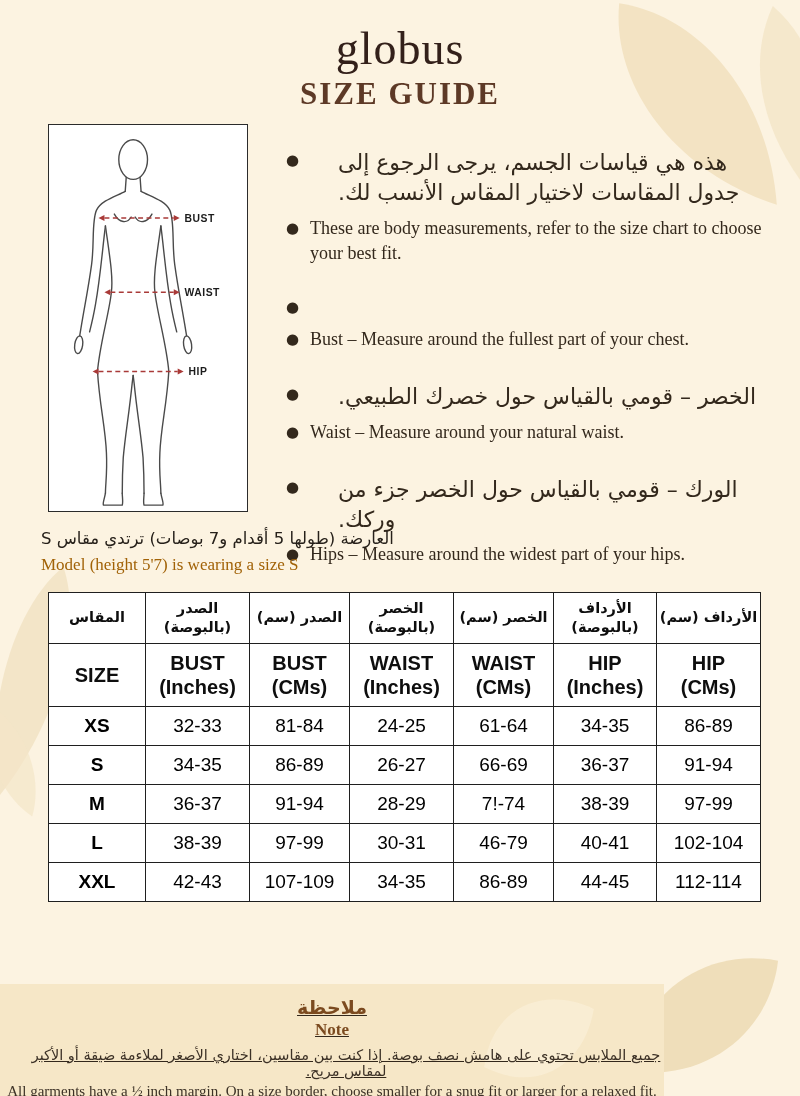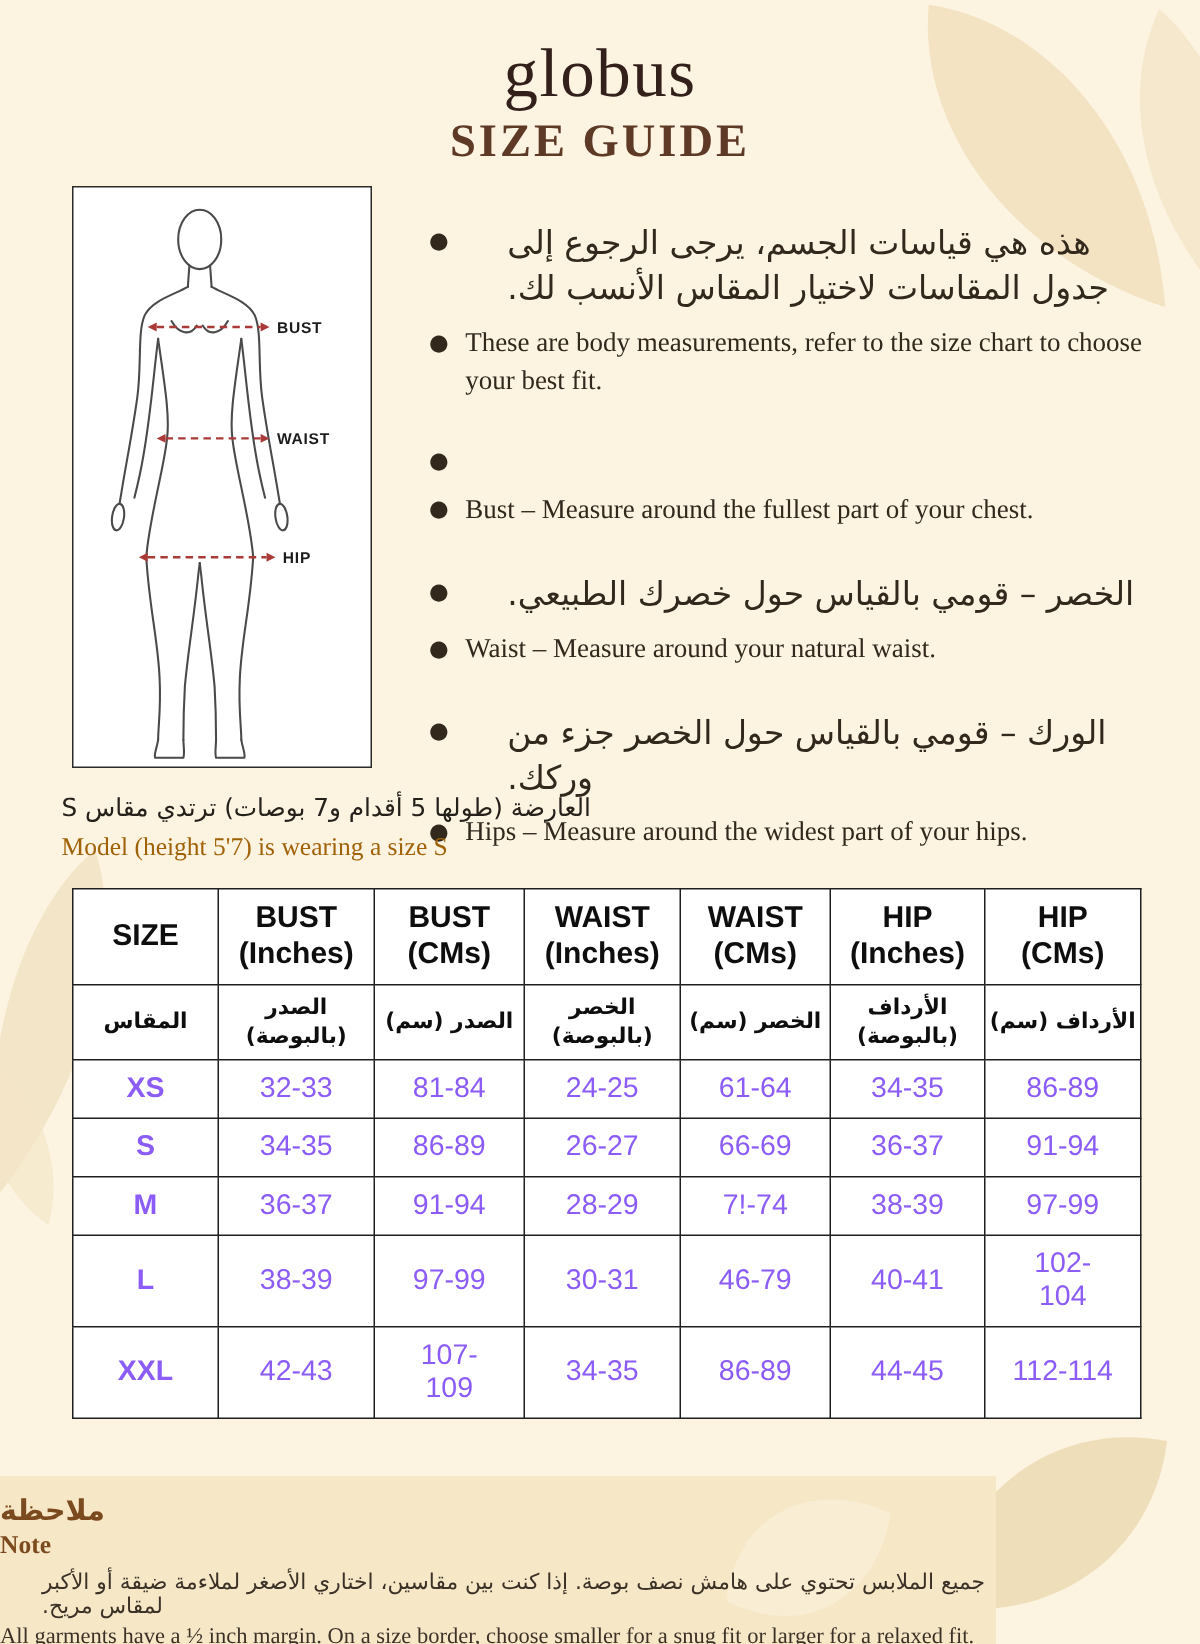--- a/index.html
+++ b/index.html
@@ -63,27 +63,27 @@
   .size-table th.en {
     font-size:20px; font-weight:bold; color:#0e0e0e;
     padding:7px 2px; white-space:pre-line; line-height:1.22;
   }
   .size-table th.ar {
     font-family:"DejaVu Sans", sans-serif; direction:rtl;
     font-size:14.5px; font-weight:bold; color:#0e0e0e;
     padding:6px 2px; white-space:pre-line; line-height:1.3;
   }
   .size-table td {
-    font-size:19px; color:#8b5cf6; padding:8px 18px;
+    font-size:19px; color:#000000; padding:8px 2px;
   }
   .size-table td.size-cell { font-weight:bold; font-size:19px; }
 
   .note-band {
     position:absolute; left:0; top:984px; width:664px; height:112px;
-    background:#f6e7c7; text-align:left; overflow:hidden;
+    background:#f6e7c7; text-align:center; overflow:hidden;text-decoration:underline;
   }
   .note-band .band-content { position:relative; z-index:1; }
   .note-title-ar {
     margin-top:12px; font-family:"DejaVu Sans", sans-serif; direction:rtl;
     font-weight:bold; font-size:19px; color:#7b4a1f;
   }
   .note-title-en {
     margin-top:2px; font-family:"Liberation Serif", serif;
     font-weight:bold; font-size:17px; color:#7b4a1f;
   }
@@ -216,47 +216,47 @@
       <col style="width:97px">
         <col style="width:104px">
         <col style="width:100px">
       <col style="width:104px">
         <col style="width:100px">
         <col style="width:103px">
         <col style="width:104px">
     </colgroup>
     <tbody>
       <tr>
+        <th class="ar">المقاس</th>
+        <th class="ar">الصدر
+(بالبوصة)</th>
+        <th class="ar">الصدر (سم)</th>
+        <th class="ar">الخصر
+(بالبوصة)</th>
+        <th class="ar">الخصر (سم)</th>
+        <th class="ar">الأرداف
+(بالبوصة)</th>
+        <th class="ar">الأرداف (سم)</th>
+      </tr>
+      <tr>
         <th class="en">SIZE</th>
         <th class="en">BUST
 (Inches)</th>
         <th class="en">BUST
 (CMs)</th>
         <th class="en">WAIST
 (Inches)</th>
         <th class="en">WAIST
 (CMs)</th>
         <th class="en">HIP
 (Inches)</th>
         <th class="en">HIP
 (CMs)</th>
       </tr>
       <tr>
-        <th class="ar">المقاس</th>
-        <th class="ar">الصدر
-(بالبوصة)</th>
-        <th class="ar">الصدر (سم)</th>
-        <th class="ar">الخصر
-(بالبوصة)</th>
-        <th class="ar">الخصر (سم)</th>
-        <th class="ar">الأرداف
-(بالبوصة)</th>
-        <th class="ar">الأرداف (سم)</th>
-      </tr>
-      <tr>
         <td class="size-cell">XS</td>
         <td>32-33</td>
         <td>81-84</td>
         <td>24-25</td>
         <td>61-64</td>
         <td>34-35</td>
         <td>86-89</td>
       </tr>
       <tr>
         <td class="size-cell">S</td>

